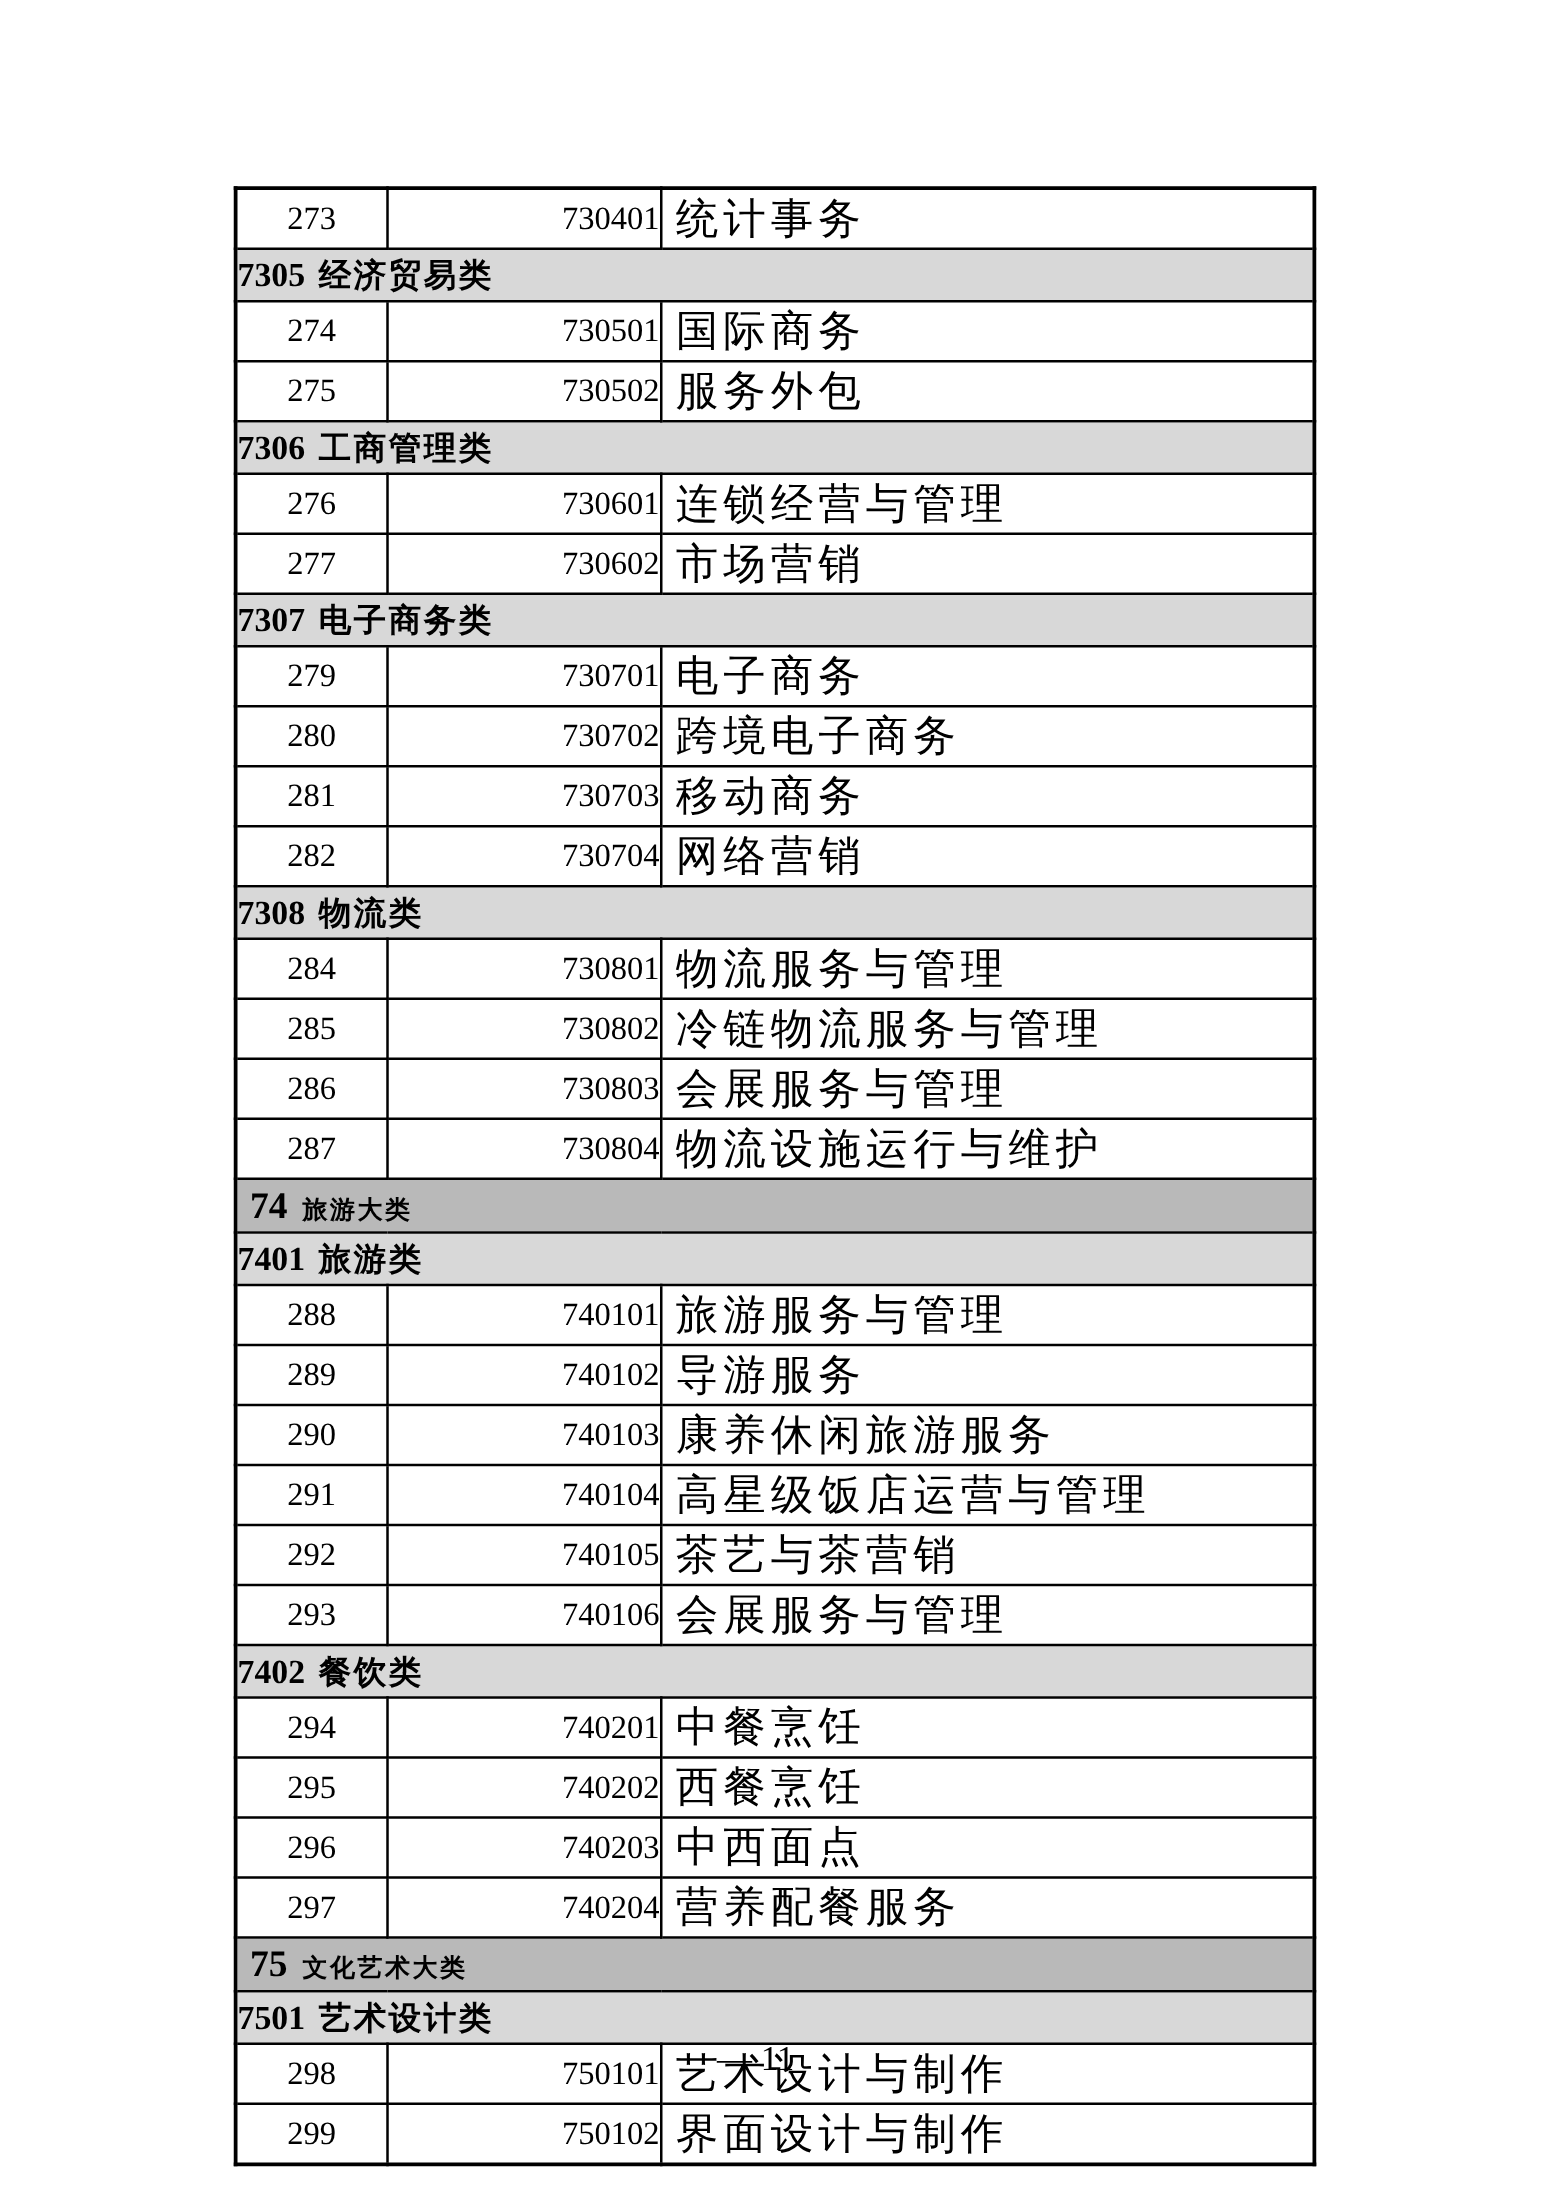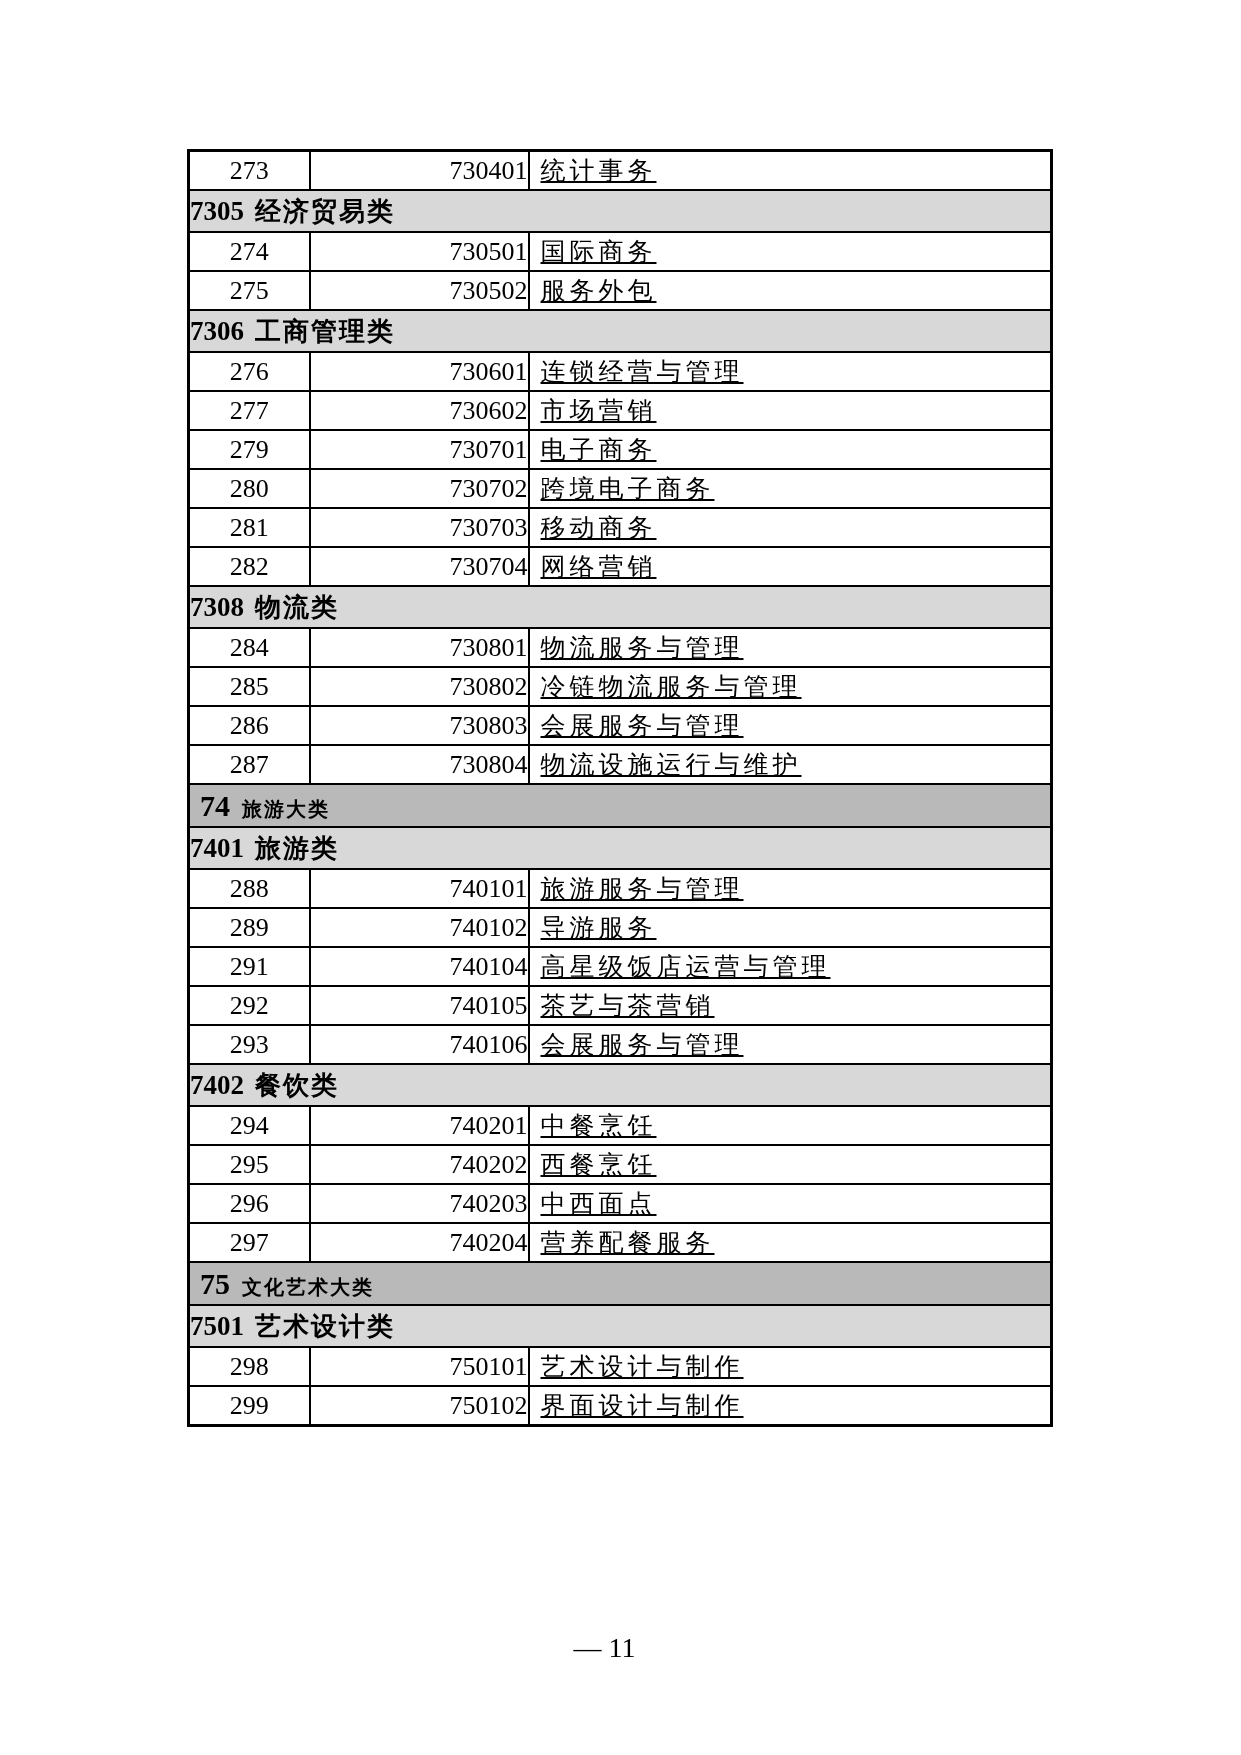--- a/index.html
+++ b/index.html
@@ -43,23 +43,22 @@
     font-size: 26px;
     border-radius: 18px;
   }
   td.c-code {
     text-align: right;
     font-size: 26px;
   }
   td.c-name {
     text-align: left;
     padding-left: 11px;
-    font-size: 25px;
+    font-size: 34px;
     letter-spacing: 4px;
-    text-decoration: underline;
   }
   
   td.c-sub {
     height: 40px;
     background: var(--sub-bg);
     font-weight: bold;
   }
   td.c-sub .hdr-code {
     font-family: "Liberation Serif", "DejaVu Serif", serif;
     font-size: 27px;
@@ -150,20 +149,26 @@
     <td class="c-name">连锁经营与管理</td>
   </tr>
 
   <tr>
     <td class="c-no">277</td>
     <td class="c-code">730602</td>
     <td class="c-name">市场营销</td>
   </tr>
 
 
+  <tr>
+    <td class="c-sub" colspan="3">
+      <span class="hdr-code">7307</span>
+      <span class="hdr-label">电子商务类</span>
+    </td>
+  </tr>
 
   <tr>
     <td class="c-no">279</td>
     <td class="c-code">730701</td>
     <td class="c-name">电子商务</td>
   </tr>
 
   <tr>
     <td class="c-no">280</td>
     <td class="c-code">730702</td>
@@ -233,20 +238,25 @@
     <td class="c-code">740101</td>
     <td class="c-name">旅游服务与管理</td>
   </tr>
 
   <tr>
     <td class="c-no">289</td>
     <td class="c-code">740102</td>
     <td class="c-name">导游服务</td>
   </tr>
 
+  <tr>
+    <td class="c-no">290</td>
+    <td class="c-code">740103</td>
+    <td class="c-name">康养休闲旅游服务</td>
+  </tr>
 
   <tr>
     <td class="c-no">291</td>
     <td class="c-code">740104</td>
     <td class="c-name">高星级饭店运营与管理</td>
   </tr>
 
   <tr>
     <td class="c-no">292</td>
     <td class="c-code">740105</td>

